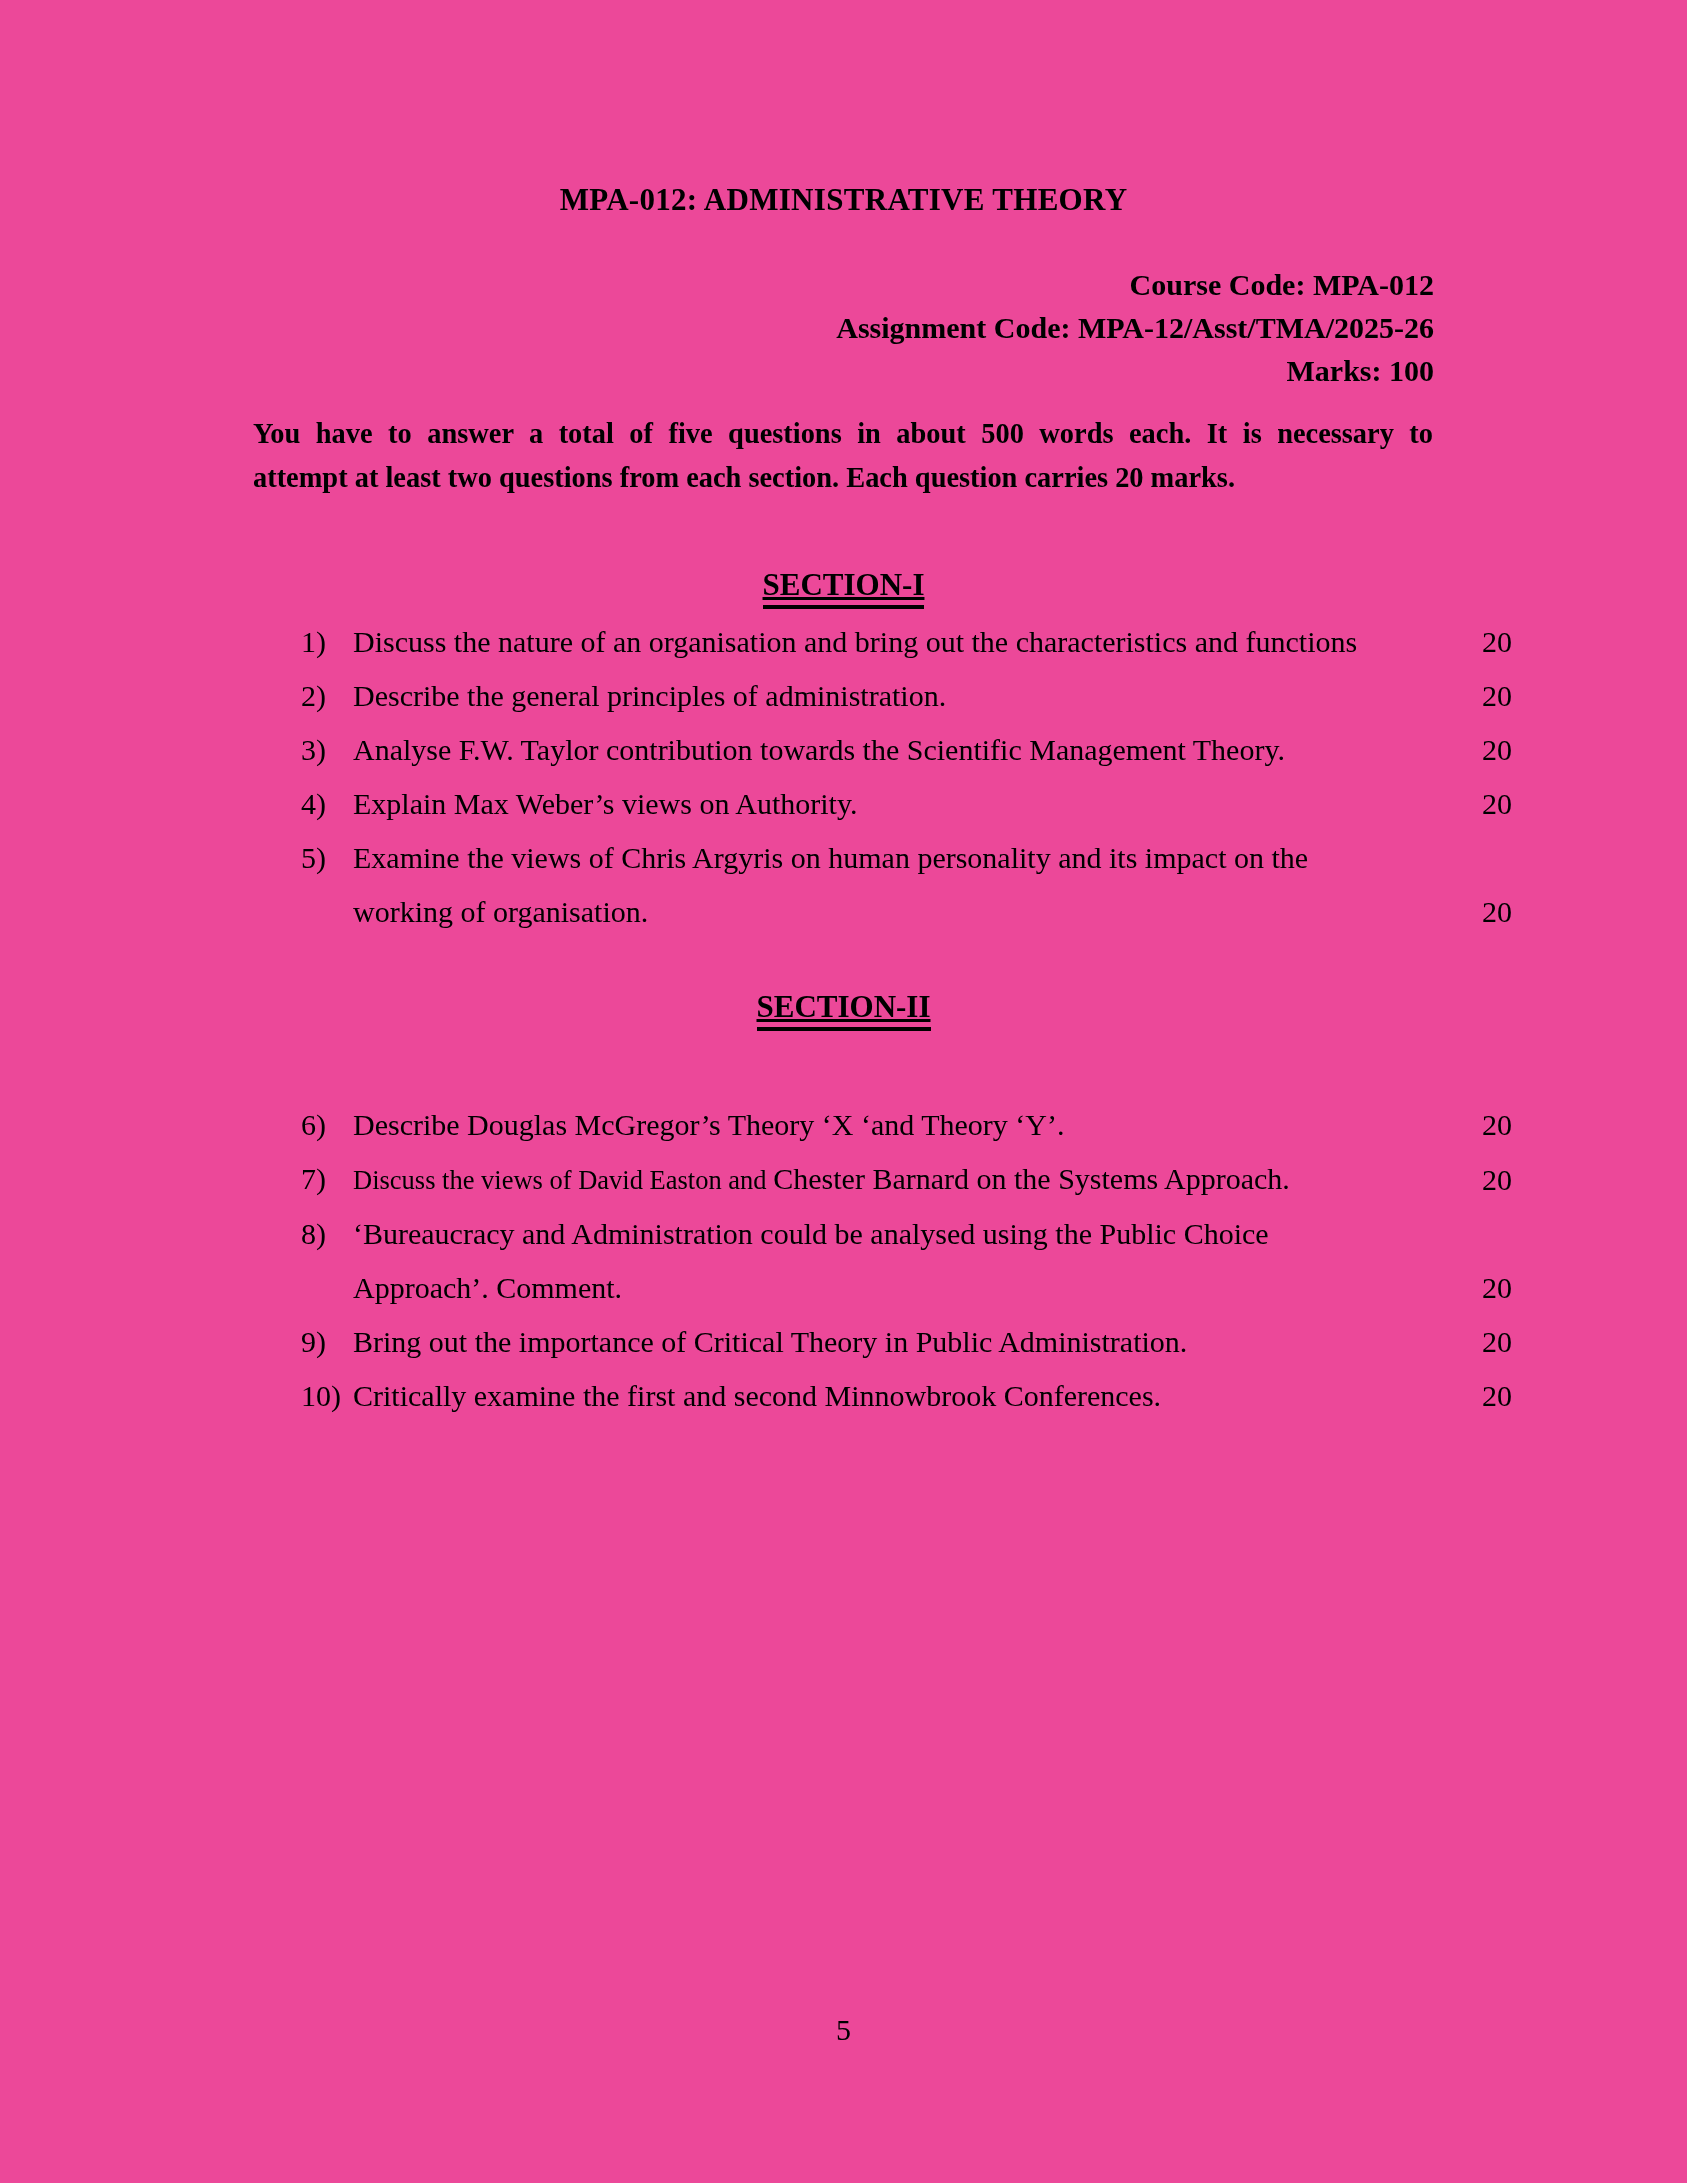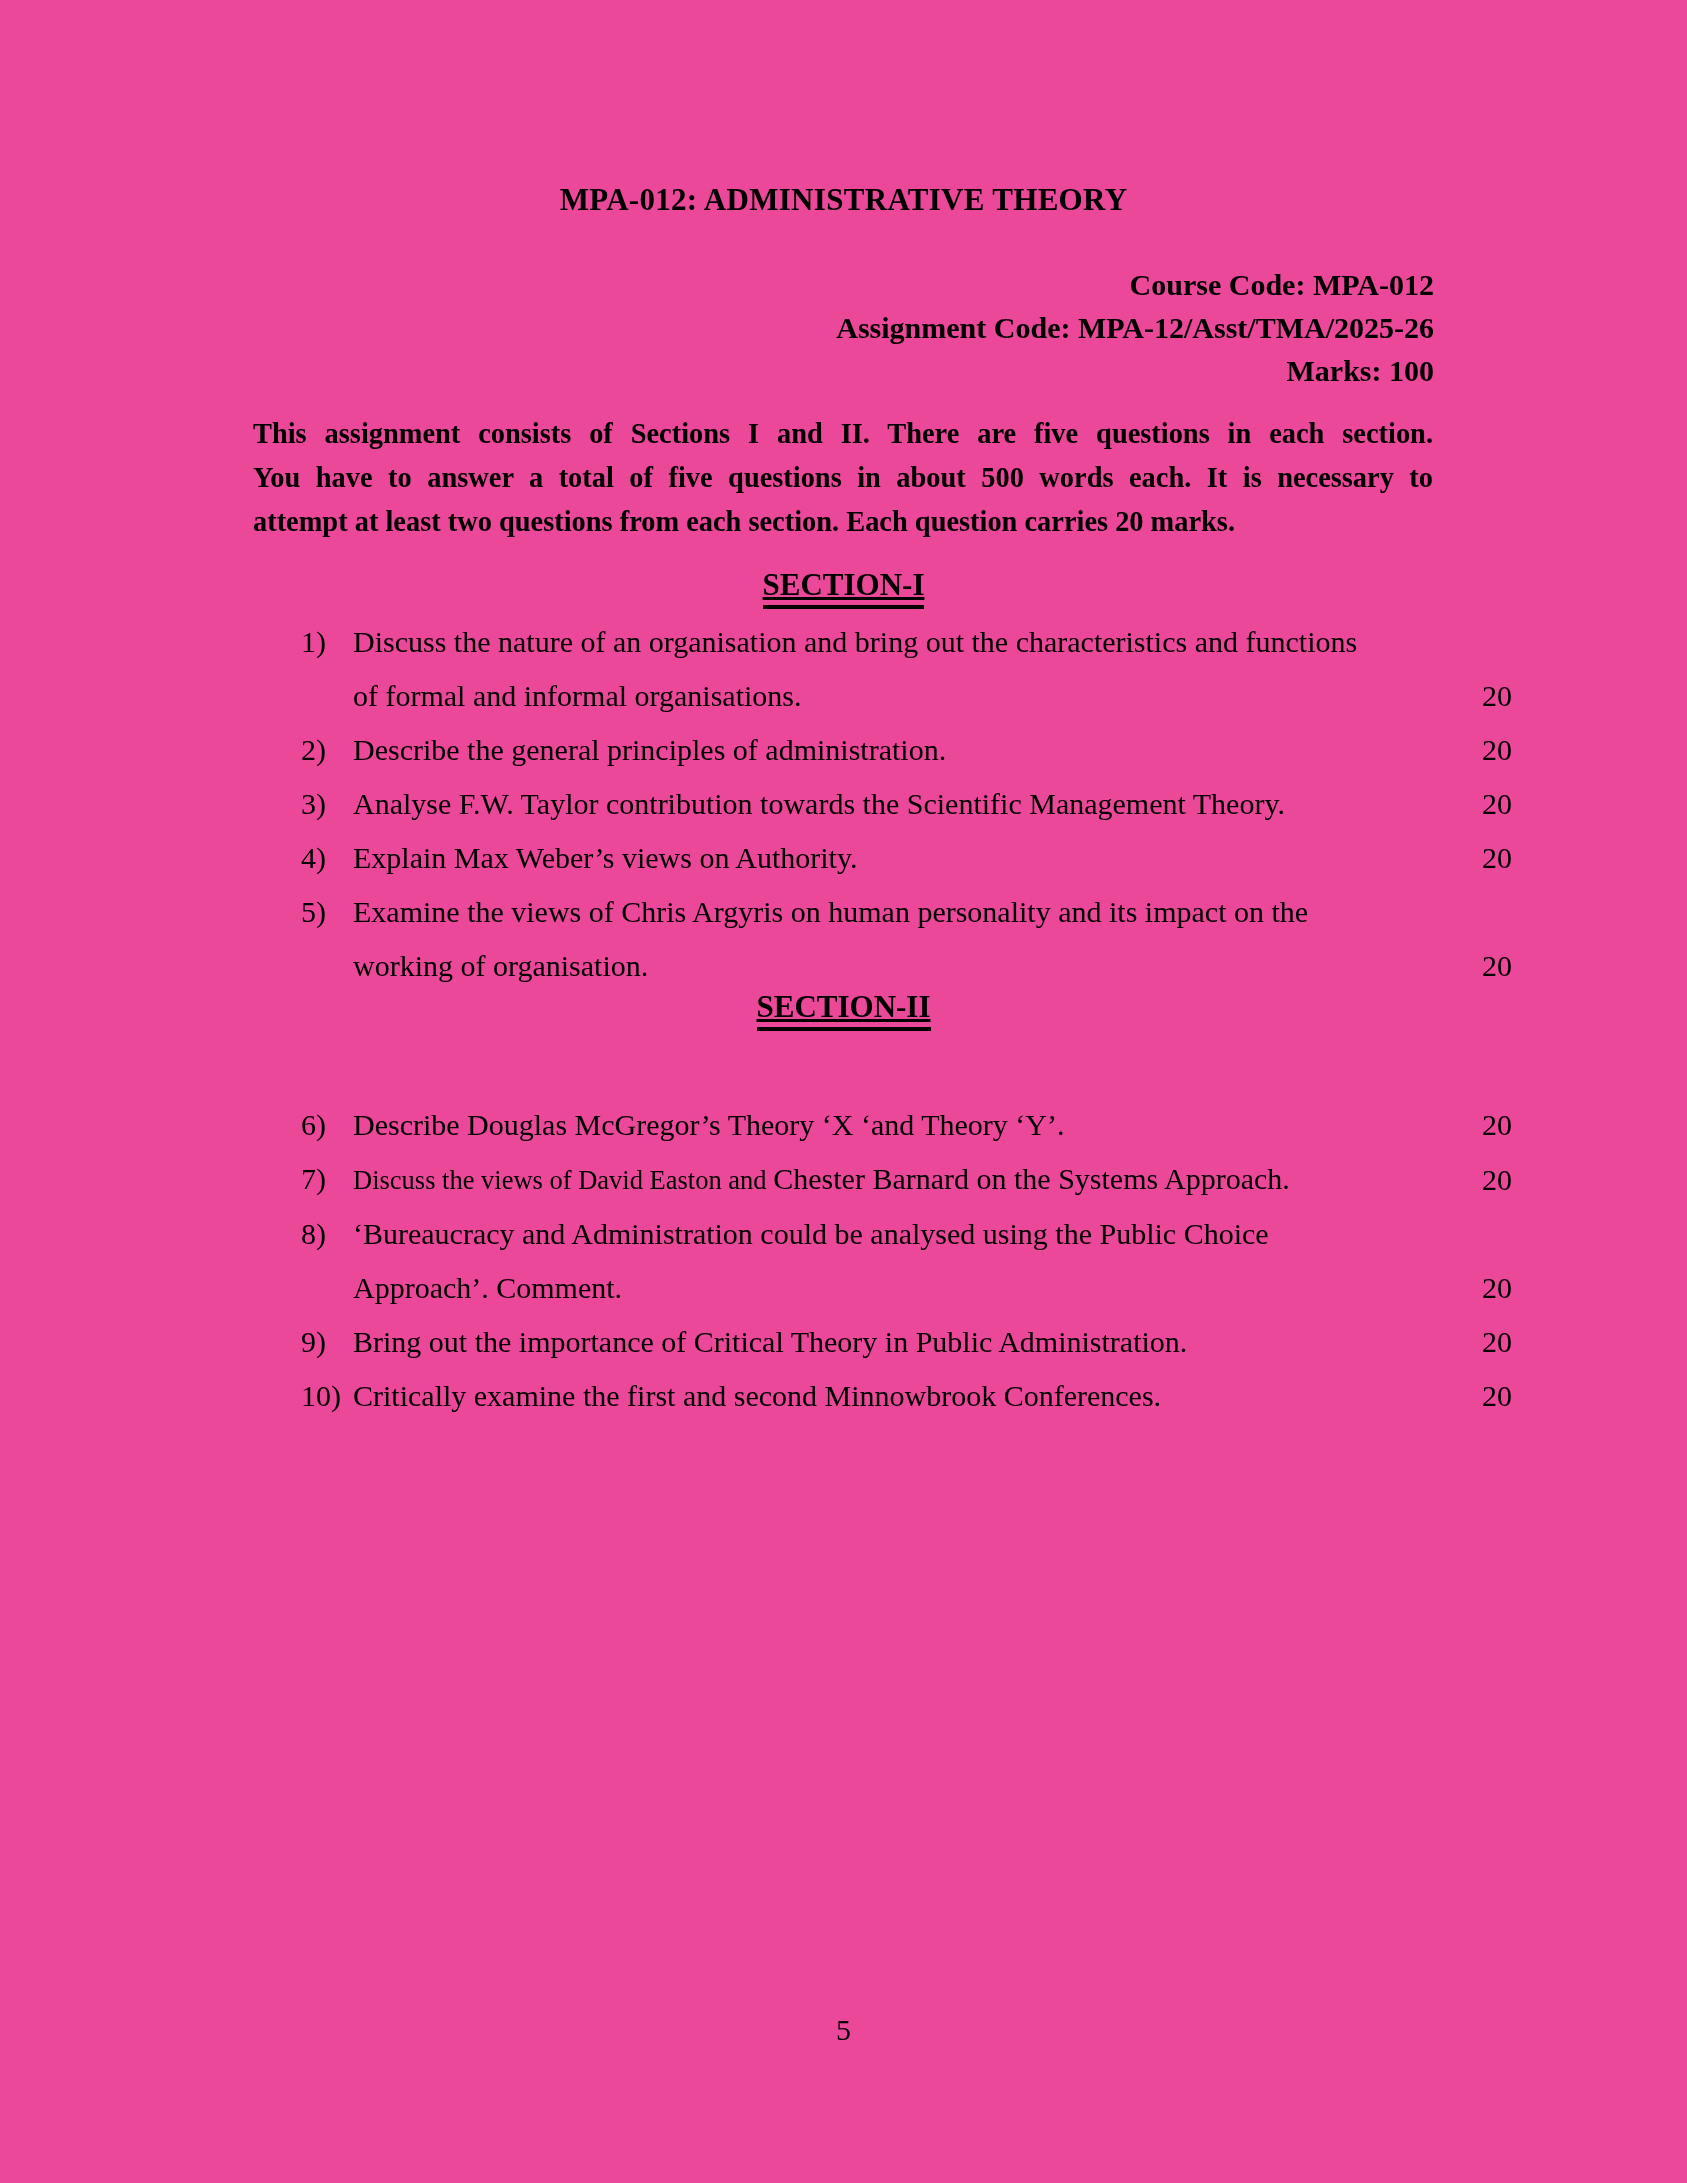--- a/index.html
+++ b/index.html
@@ -116,35 +116,33 @@
 
   <div class="doc-title">MPA-012: ADMINISTRATIVE THEORY</div>
 
   <div class="hdr-block">
     <div>Course Code: MPA-012</div>
     <div>Assignment Code: MPA-12/Asst/TMA/2025-26</div>
     <div>Marks: 100</div>
   </div>
 
   <div class="instructions">
-    <div class="instr-just">This assignment consists of Sections I and II. There are five questions in each section.</div>
     <div class="instr-just">You have to answer a total of five questions in about 500 words each. It is necessary to</div>
     <div>attempt at least two questions from each section. Each question carries 20 marks.</div>
   </div>
 
   <div class="sec-head sec-head-1">
     <span class="sec-underline">SECTION-I</span>
   </div>
 
   <div class="qlist qlist-1">
 
     <div class="q">
       <span class="qnum">1)</span>
       <div class="qline">Discuss the nature of an organisation and bring out the characteristics and functions</div>
-      <div class="qline">of formal and informal organisations.</div>
       <span class="qmarks">20</span>
     </div>
 
     <div class="q">
       <span class="qnum">2)</span>
       <div class="qline">Describe the general principles of administration.</div>
       <span class="qmarks">20</span>
     </div>
 
     <div class="q">

